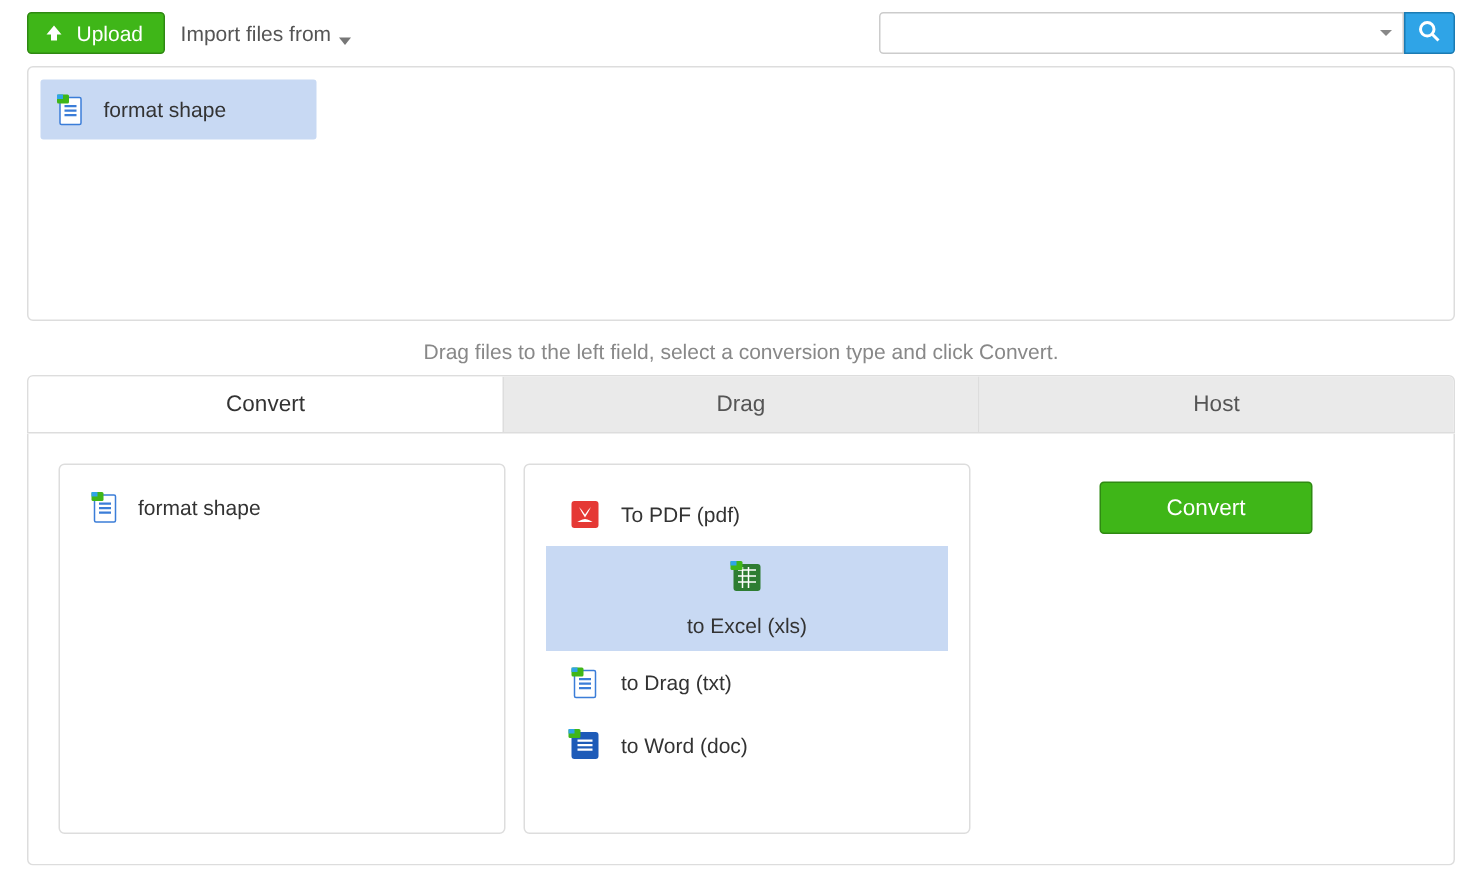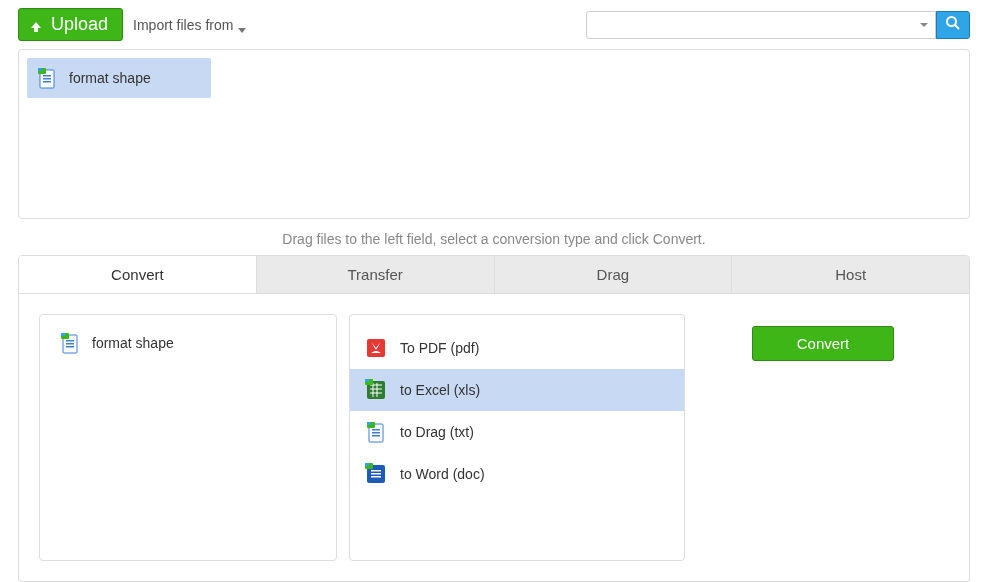--- a/index.html
+++ b/index.html
@@ -1,43 +1,43 @@
 <!DOCTYPE html>
 <html><head>
   <meta charset="utf-8">
   <style>
     * { box-sizing: border-box; margin: 0; padding: 0; }
     body { font-family: Arial, Helvetica, sans-serif; font-size: 14px; background: #fff; width: 988px; height: 582px; overflow: hidden; }
     .container { padding: 8px 18px; }
     .toolbar { display: flex; align-items: center; gap: 10px; margin-bottom: 8px; }
-    .upload-btn { background: #3fb618; color: #fff; border: 1px solid #2f8912; border-radius: 3px; padding: 5px 14px 5px 10px; display: flex; align-items: center; gap: 8px; font-size: 18px; cursor: pointer; }
+    .upload-btn { background: #3fb618; color: #fff; border: 1px solid #2f8912; border-radius: 3px; padding: 5px 14px 5px 10px; display: flex; align-items: center; gap: 8px; font-size: 14px; cursor: pointer; }
     .upload-btn .arrow { display: inline-block; width: 14px; height: 14px; }
     .import-link { color: #555; font-size: 14px; cursor: pointer; display: flex; align-items: flex-end; gap: 5px; }
     .spacer { flex: 1; }
     .search-group { display: flex; align-items: stretch; }
     .search-input { width: 350px; height: 28px; border: 1px solid #ccc; border-radius: 3px 0 0 3px; padding: 0 20px 0 8px; font-size: 14px; color: #333; outline: none; }
     .search-dd { position: relative; width: 0; }
     .search-dd::after { content: ''; position: absolute; right: 8px; top: 12px; border-left: 4px solid transparent; border-right: 4px solid transparent; border-top: 4px solid #888; }
     .search-btn { width: 34px; background: #2fa4e7; border: 1px solid #1b7bb3; border-radius: 0 3px 3px 0; display: flex; align-items: center; justify-content: center; cursor: pointer; }
     .drop-area { border: 1px solid #ddd; border-radius: 4px; background: #fff; height: 170px; padding: 8px; }
     .file-chip { display: inline-flex; align-items: center; gap: 10px; background: #c8d9f3; border-radius: 2px; padding: 8px 60px 8px 8px; color: #333; }
     .file-icon { width: 24px; height: 24px; display: inline-block; }
     .hint { text-align: center; color: #888; margin: 12px 0 8px; font-size: 14px; }
     .tabs { display: flex; border: 1px solid #ddd; border-radius: 4px 4px 0 0; overflow: hidden; }
     .tab { flex: 1; text-align: center; padding: 10px 0; background: #eaeaea; color: #555; cursor: pointer; border-right: 1px solid #ddd; font-size: 15px; }
     .tab:last-child { border-right: none; }
     .tab.active { background: #fff; color: #333; }
     .tab-body { border: 1px solid #ddd; border-top: none; border-radius: 0 0 4px 4px; padding: 20px; display: flex; gap: 12px; min-height: 288px; }
     .panel { border: 1px solid #ddd; border-radius: 4px; background: #fff; padding: 12px; }
     .panel.left { width: 298px; }
-    .panel.middle { width: 336px; padding: 12px 0; }
+    .panel.middle { width: 298px; padding: 12px 14px; }
     .panel.right { flex: 1; border: none; background: transparent; display: flex; justify-content: center; align-items: flex-start; }
     .selected-file { display: flex; align-items: center; gap: 10px; color: #333; padding: 4px 6px; }
     .fmt-item { display: flex; align-items: center; gap: 12px; padding: 9px 14px; cursor: pointer; color: #333; }
-    .fmt-item.selected { background: #c8d9f3; }
+    .fmt-item.selected { background: #c8d9f3; flex-direction: column; }
     .fmt-icon { width: 24px; height: 24px; flex-shrink: 0; }
     .convert-btn { background: #3fb618; color: #fff; border: 1px solid #2f8912; border-radius: 3px; padding: 8px 44px; font-size: 15px; cursor: pointer; }
     .caret-down { display: inline-block; border-left: 4px solid transparent; border-right: 4px solid transparent; border-top: 5px solid #777; }
   </style>
 </head>
 <body>
 
 <div class="container">
   <div class="toolbar">
     <button class="upload-btn">
@@ -80,21 +80,20 @@
           </svg>
       </span>
       <span>format shape</span>
     </div>
   </div>
 
   <div class="hint">Drag files to the left field, select a conversion type and click Convert.</div>
 
   <div class="tabs">
     <div class="tab active"><span>Convert</span></div>
-    <div class="tab"><span>Transfer</span></div>
     <div class="tab"><span>Drag</span></div>
     <div class="tab"><span>Host</span></div>
   </div>
 
   <div class="tab-body">
     <div class="panel left">
       <div class="selected-file">
         <span class="file-icon">
           <svg viewBox="0 0 24 24">
               <rect x="5" y="4" width="14" height="18" rx="1" fill="#fff" stroke="#3b7dd8" stroke-width="1"></rect>

